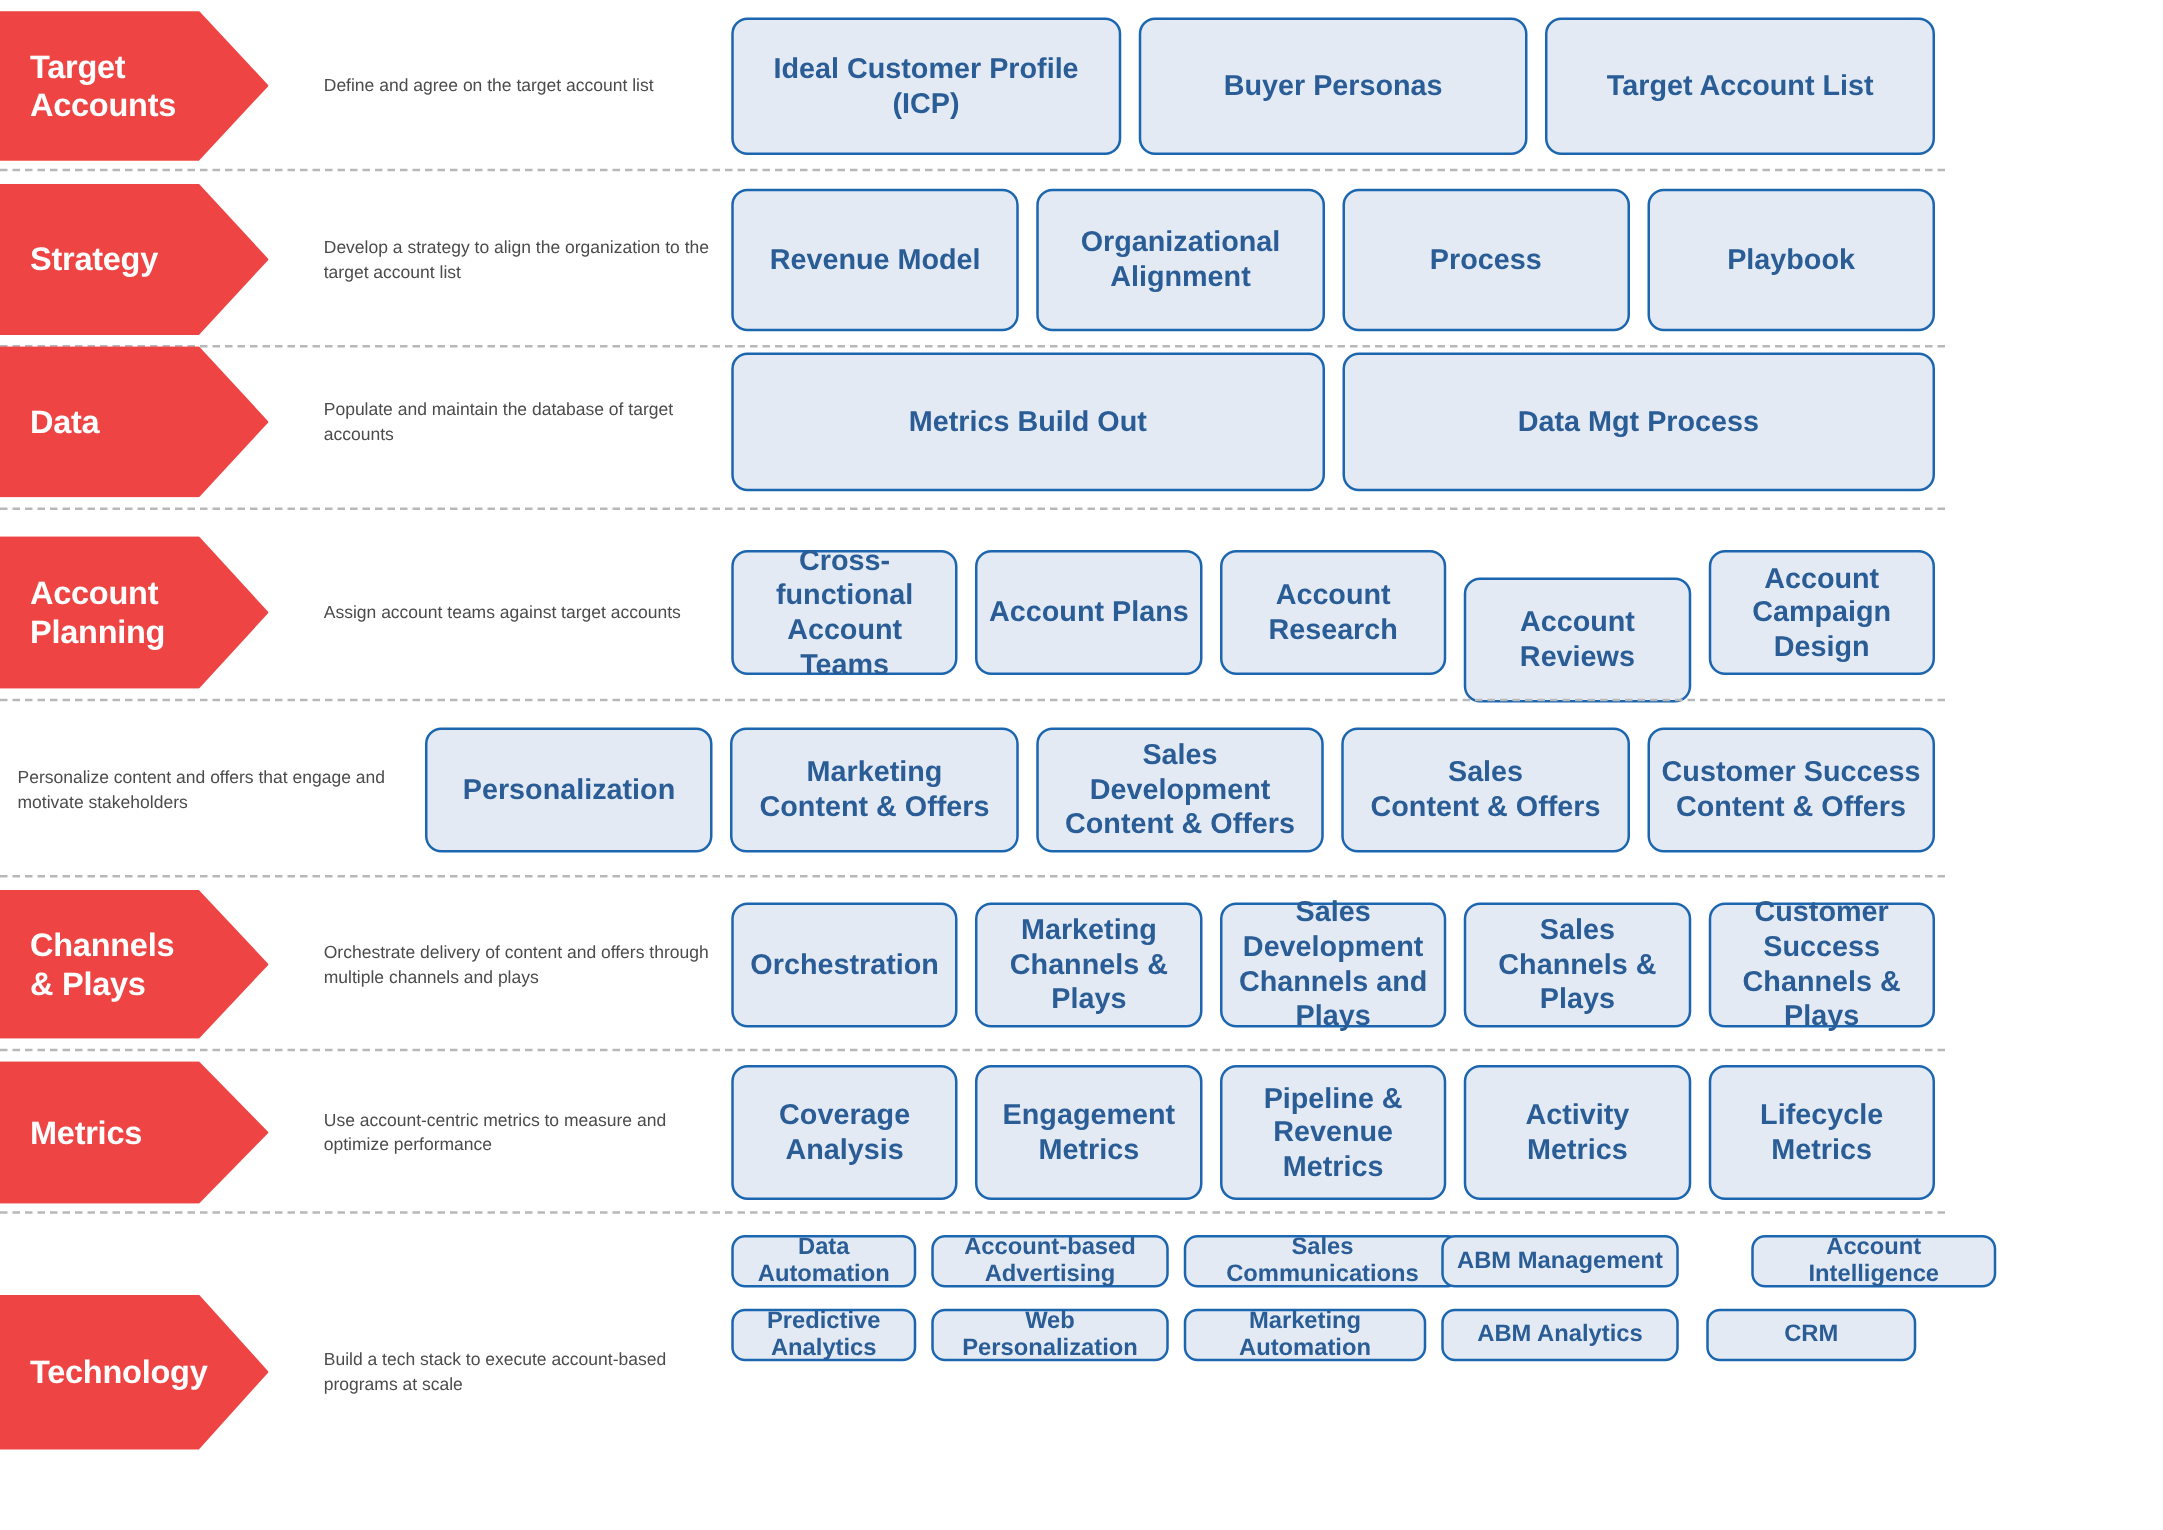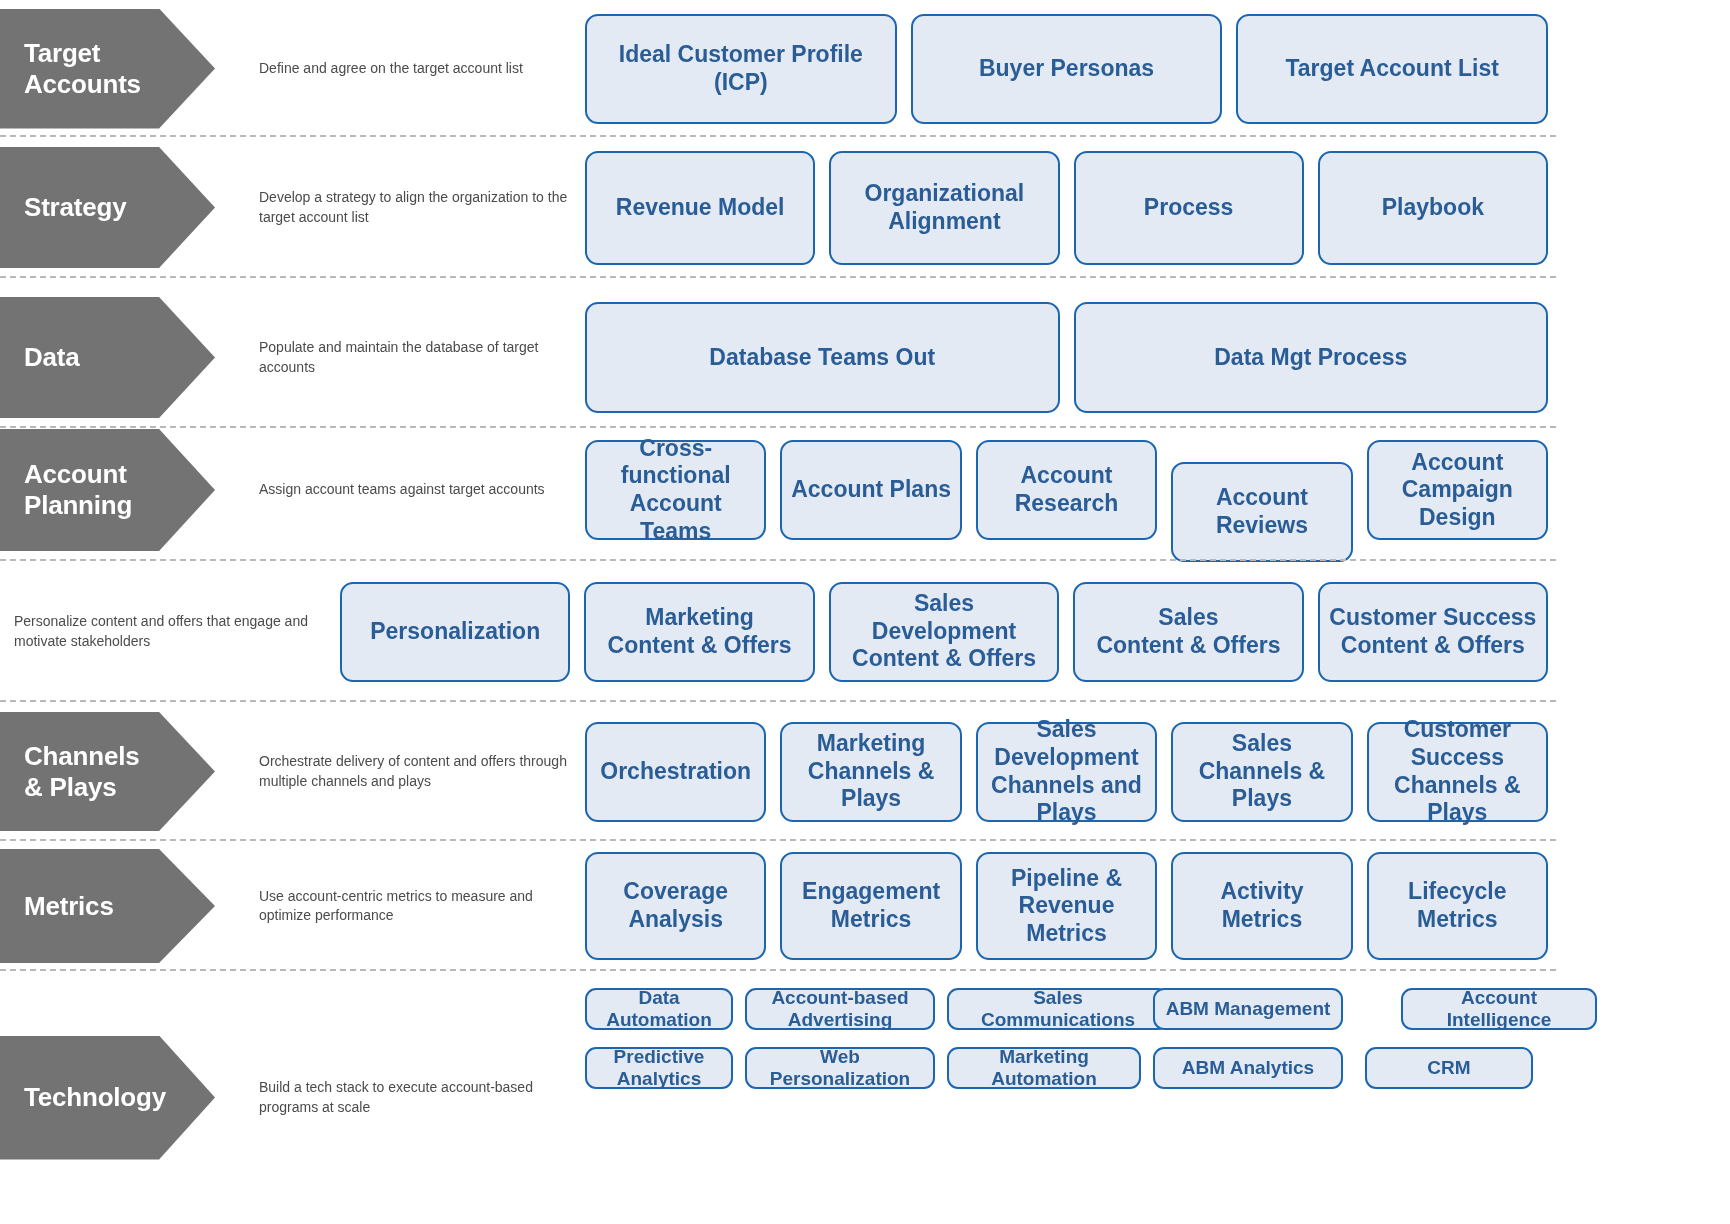--- a/index.html
+++ b/index.html
@@ -40,21 +40,21 @@
   
   .stage-arrow-wrap {
     position: relative;
     width: 245px;
     flex: 0 0 245px;
     display: flex;
     align-items: center;
   }
   .stage-arrow {
     position: relative;
-    background: #737373;
+    background: #ef4444;
     width: 215px;
     display: flex;
     align-items: center;
     -webkit-clip-path: polygon(0 0, 74% 0, 100% 50%, 74% 100%, 0 100%);
     clip-path: polygon(0 0, 74% 0, 100% 50%, 74% 100%, 0 100%);
   }
   .stage-arrow-label {
     color: #ffffff;
     font-size: 26px;
     font-weight: bold;
@@ -155,31 +155,31 @@
         <div class="stage-desc">Develop a strategy to align the organization to the target account list</div>
       </div>
       <div class="stage-items" style="padding-right: 182px;">
         <div class="item-box" style="height: 114px;">Revenue Model</div>
         <div class="item-box" style="height: 114px;">Organizational
 Alignment</div>
         <div class="item-box" style="height: 114px;">Process</div>
         <div class="item-box" style="height: 114px;">Playbook</div>
       </div>
     </div>
-    <div class="stage-row has-divider" style="top: 287px; height: 141px;">
+    <div class="stage-row has-divider" style="top: 267px; height: 141px;">
       <div class="stage-arrow-wrap">
         <div class="stage-arrow" style="height: 121px;">
           <div class="stage-arrow-label">Data</div>
         </div>
       </div>
       <div class="stage-desc-wrap">
         <div class="stage-desc">Populate and maintain the database of target accounts</div>
       </div>
       <div class="stage-items" style="padding-right: 182px;">
-        <div class="item-box" style="height: 111px;">Database Teams Out</div>
+        <div class="item-box" style="height: 111px;">Metrics Build Out</div>
         <div class="item-box" style="height: 111px;">Data Mgt Process</div>
       </div>
     </div>
     <div class="stage-row has-divider" style="top: 419px; height: 142px;">
       <div class="stage-arrow-wrap">
         <div class="stage-arrow" style="height: 122px;">
           <div class="stage-arrow-label">Account
 Planning</div>
         </div>
       </div>

